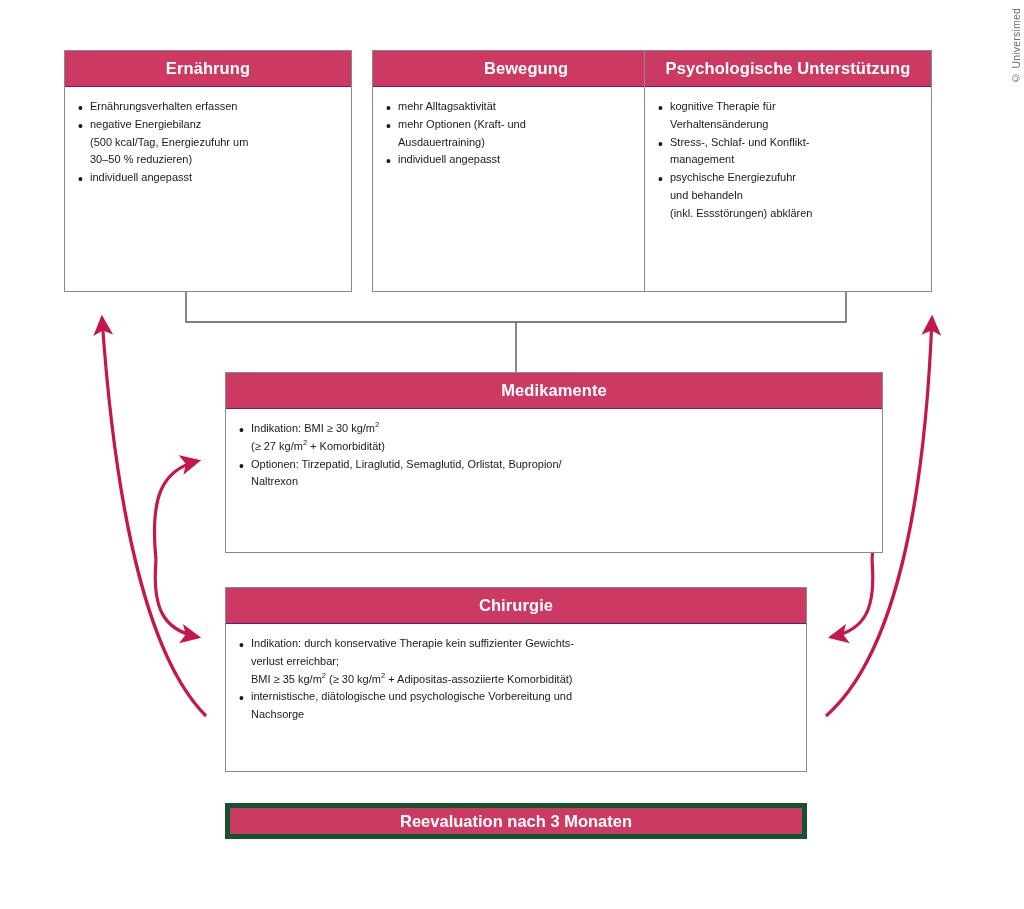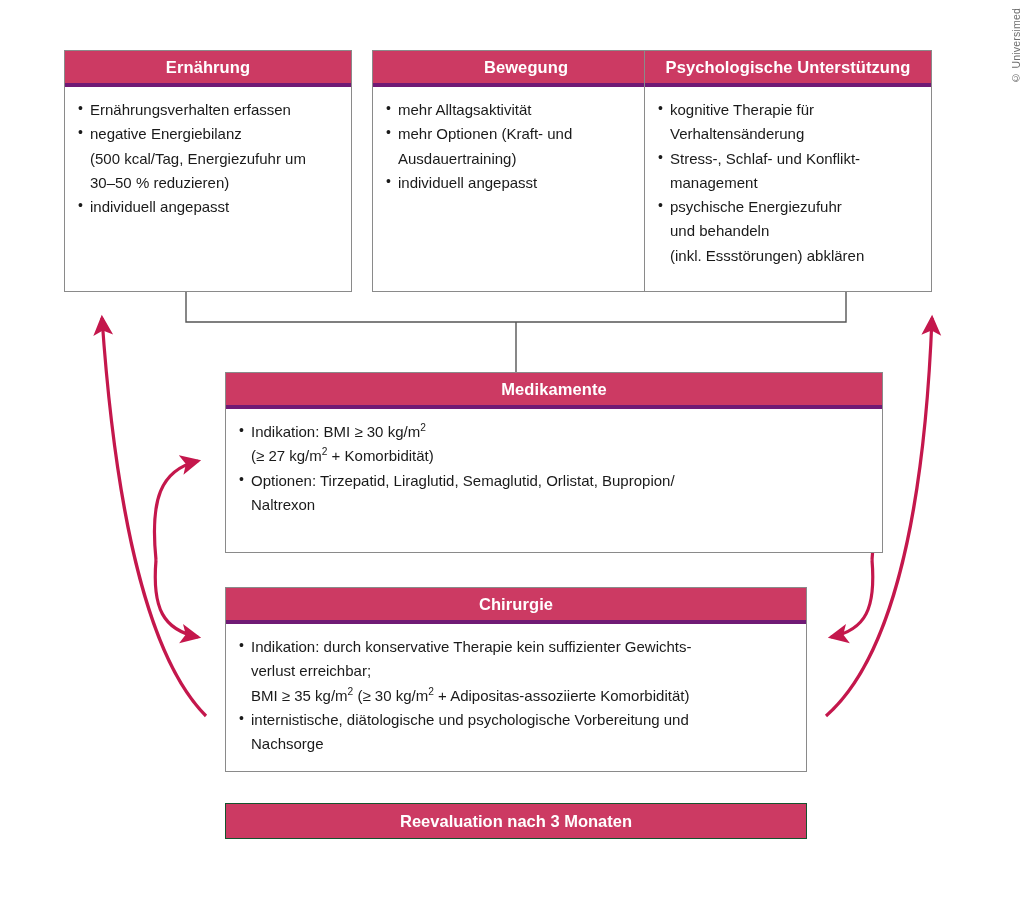--- a/index.html
+++ b/index.html
@@ -32,26 +32,26 @@
     background: #cc3a63;
     color: #ffffff;
     font-weight: bold;
     font-size: 16.5px;
     text-align: center;
     letter-spacing: .1px;
     display: flex;
     align-items: center;
     justify-content: center;
     height: 36px;
-    border-bottom: 4px solid #701a75;
+    border-bottom: 1px solid #701a75;
   }
   .box-body {
     box-sizing: border-box;
     padding: 11px 12px 10px 12px;
-    font-size: 15px;
+    font-size: 11px;
     line-height: 1.62;
   }
   .box-body ul {
     margin: 0;
     padding: 0;
     list-style: none;
   }
   .box-body li {
     position: relative;
     padding-left: 13px;
@@ -73,21 +73,21 @@
     font-size: 0.68em;
     vertical-align: super;
     line-height: 0;
   }
 
   
   .banner {
     position: absolute;
     box-sizing: border-box;
     background: #cc3a63;
-    border: 1px solid #14532d;
+    border: 5px solid #14532d;
     color: #ffffff;
     font-weight: bold;
     font-size: 16.5px;
     display: flex;
     align-items: center;
     justify-content: center;
   }
 
   
   #overlay {

